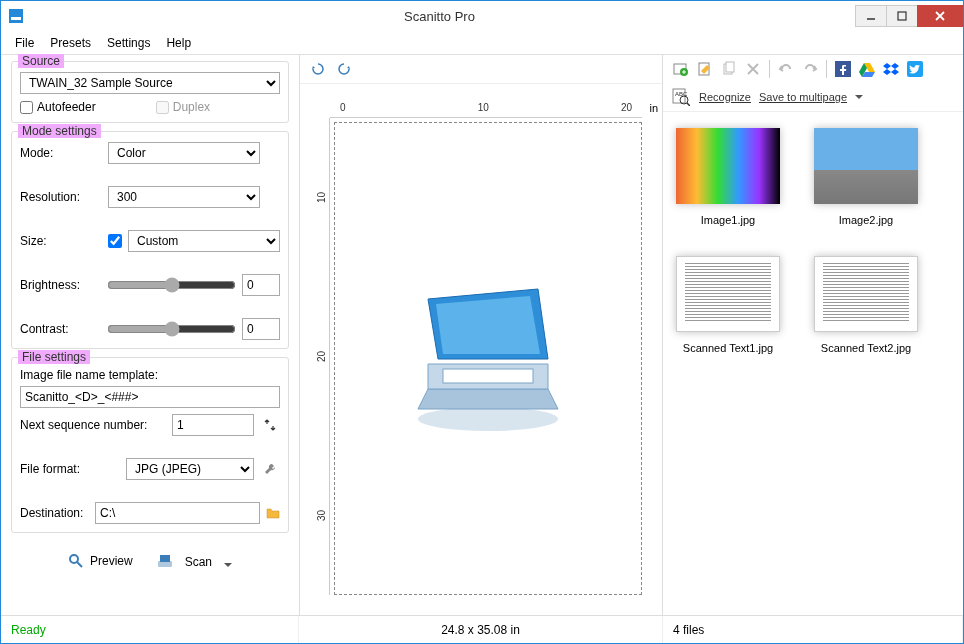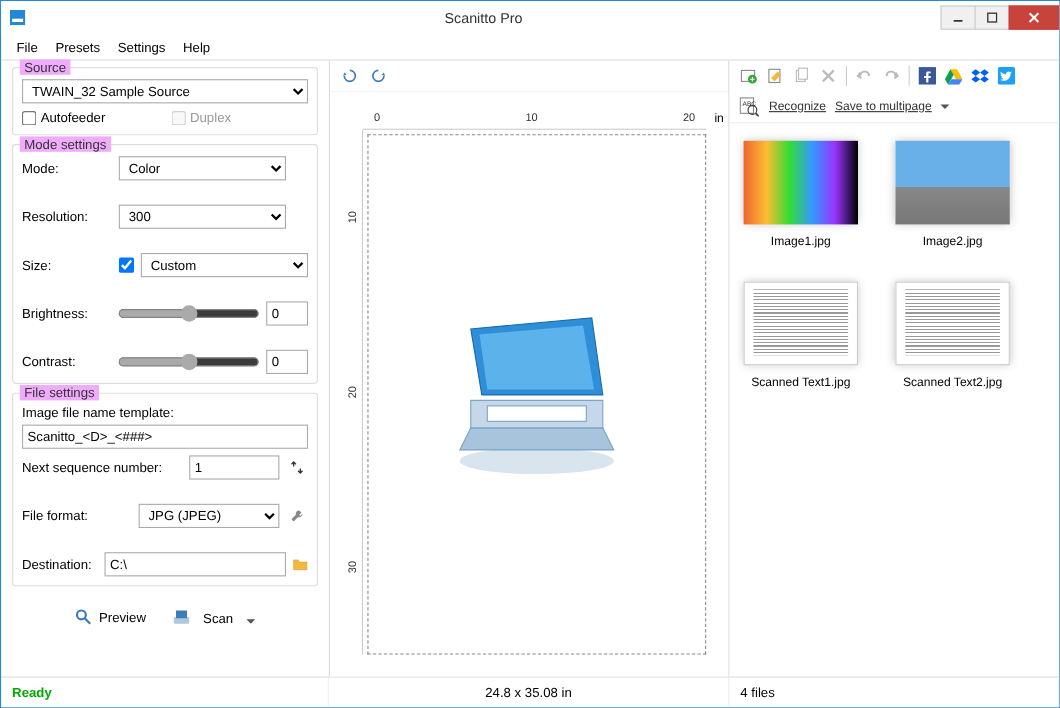--- a/index.html
+++ b/index.html
@@ -50,21 +50,21 @@
 .thumb-area { flex:1; overflow:auto; padding:16px 10px; display:flex; flex-wrap:wrap; gap:30px 28px; align-content:flex-start; }
 .thumb { width:110px; display:flex; flex-direction:column; align-items:center; gap:10px; cursor:pointer; }
 .thumb-img { width:104px; height:76px; box-shadow:0 0 8px rgba(0,0,0,0.25); background:#fff; }
 .thumb-rainbow { background:linear-gradient(90deg,#e63,#fb3,#3d3,#39f,#93f,#000); position:relative; }
 .thumb-road { background:linear-gradient(180deg,#6ab0e8 55%,#888 55%,#777 100%); position:relative; }
 .thumb-doc { background:#fff; border:1px solid #ccc; padding:6px 8px; font-size:4px; line-height:5px; color:#999; overflow:hidden; }
 .thumb-doc-lines::before { content:""; display:block; height:60px; background:repeating-linear-gradient(#999,#999 1px,transparent 1px,transparent 3px); }
 .thumb-label { font-size:11px; text-align:center; }
 .statusbar { height:28px; display:flex; align-items:center; border-top:1px solid #ddd; font-size:12px; }
 .status-seg { padding:0 10px; height:100%; display:flex; align-items:center; border-right:1px solid #eee; }
-.status-ready { color:#0a0; font-weight:bold; width:298px; }
+.status-ready { color:#0a0; font-weight:normal; width:298px; }
 .status-dims { flex:1; justify-content:center; }
 .status-files { width:300px; }
 .folder-icon { color:#f5b83d; }
 .wrench-icon { color:#888; }
 .magnify-icon { color:#3a7db8; }
 .scanner-icon { color:#3a7db8; }
 svg { display:block; }
 </style>
 </head>
 <body>

